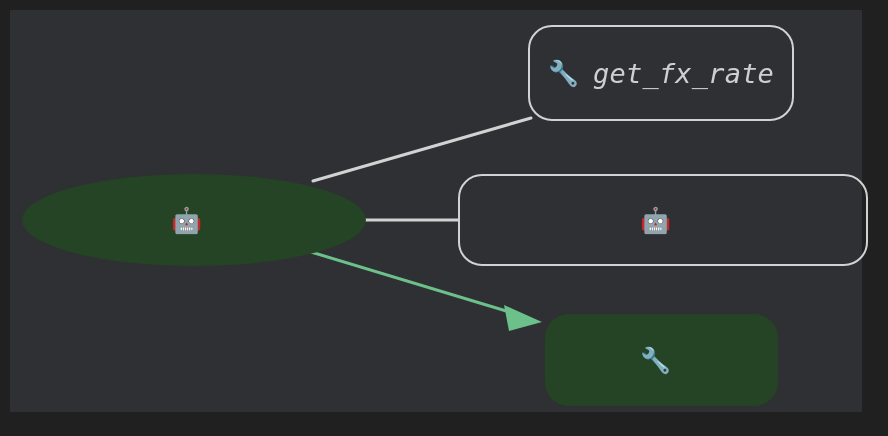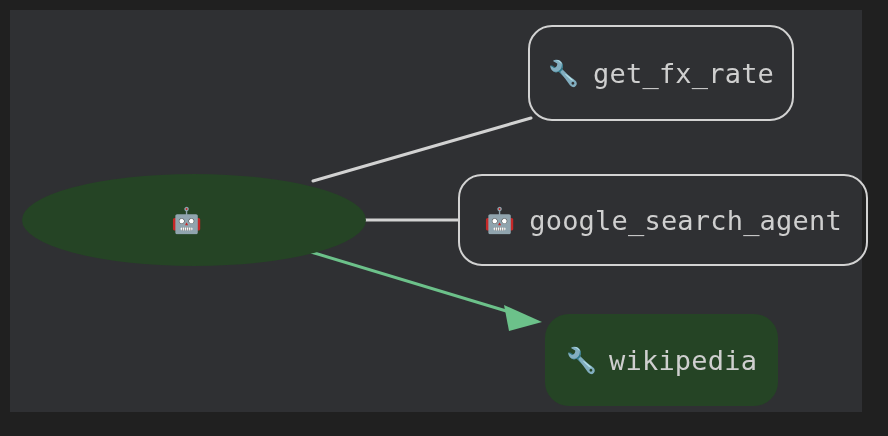--- a/index.html
+++ b/index.html
@@ -37,20 +37,21 @@
     align-items: center;
     justify-content: center;
     box-sizing: border-box;
     white-space: nowrap;
   }
   .node-label {
     color: #cfcfcf;
     font-size: 27px;
     letter-spacing: 0.2px;
     line-height: 1;
+    font-style: italic;
   }
   .node-icon {
     font-size: 25px;
     line-height: 1;
     margin-right: 14px;
     display: inline-block;
   }
   
   #node-root-agent {
     left: 22px;
@@ -112,21 +113,19 @@
     <span class="node-icon">🤖</span>
   </div>
 
   <div class="node" id="node-get-fx-rate">
     <span class="node-icon">🔧</span>
     <span class="node-label">get_fx_rate</span>
   </div>
 
   <div class="node" id="node-google-search-agent">
     <span class="node-icon">🤖</span>
-    <span class="node-label">google_search_agent</span>
   </div>
 
   <div class="node" id="node-wikipedia">
     <span class="node-icon">🔧</span>
-    <span class="node-label">wikipedia</span>
   </div>
 
 </div>
 
 </body></html>

